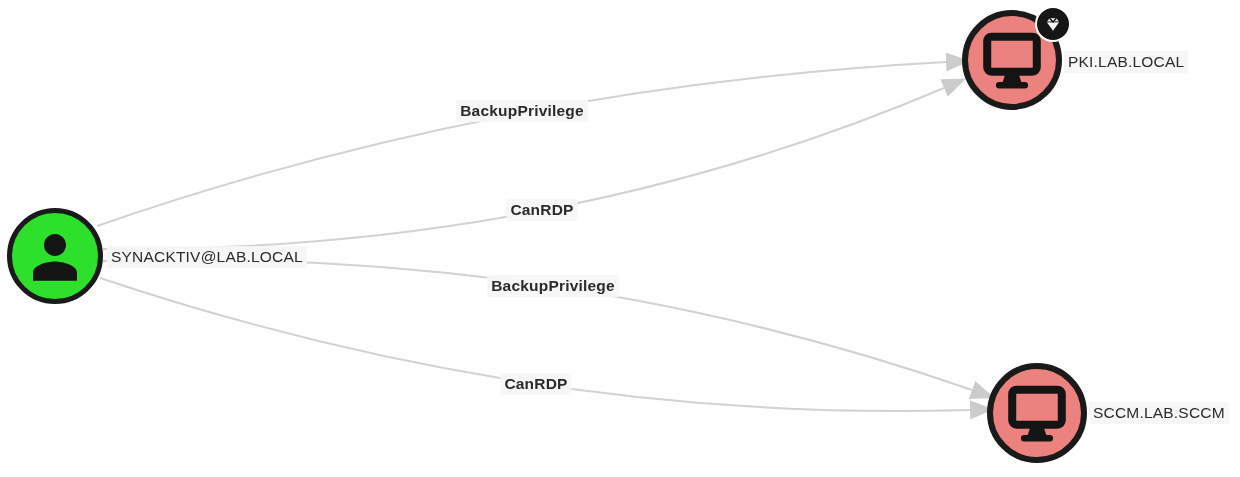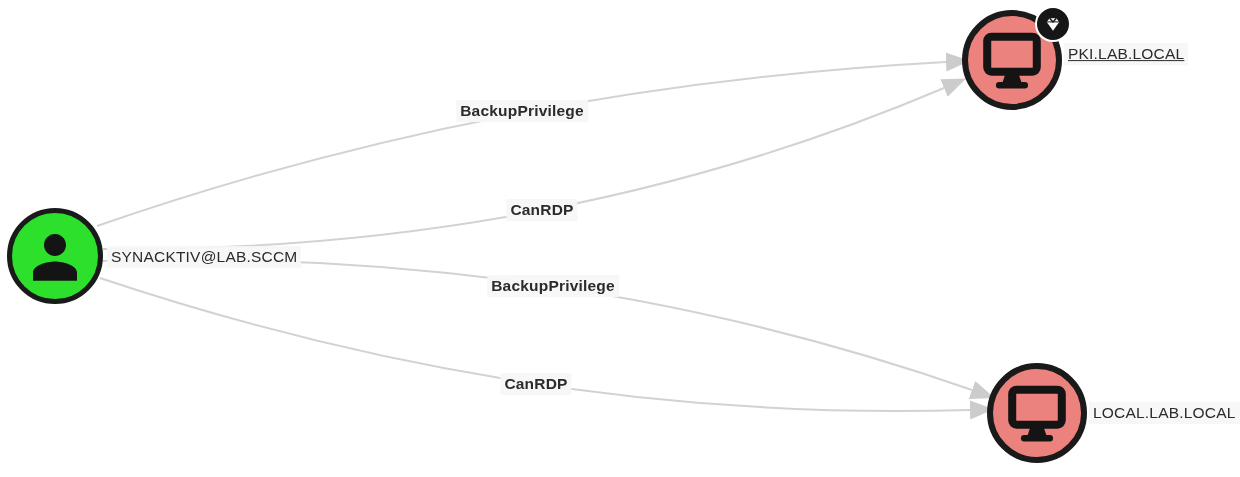--- a/index.html
+++ b/index.html
@@ -91,23 +91,23 @@
     <path class="edge-path" d="M 103 249 Q 556 253 944 88" marker-end="url(#arrow)"></path>
     <path class="edge-path" d="M 103 261 Q 560 246 972 390" marker-end="url(#arrow)"></path>
     <path class="edge-path" d="M 100 278 Q 533 423 970 410" marker-end="url(#arrow)"></path>
   </svg>
 
   <span class="graph-label edge-label" style="left:522px; top:111px;">BackupPrivilege</span>
   <span class="graph-label edge-label" style="left:542px; top:210px;">CanRDP</span>
   <span class="graph-label edge-label" style="left:553px; top:286px;">BackupPrivilege</span>
   <span class="graph-label edge-label" style="left:536px; top:384px;">CanRDP</span>
 
-  <span class="graph-label node-label" style="left:107px; top:257px;">SYNACKTIV@LAB.SCCM</span>
-  <span class="graph-label node-label" style="left:1064px; top:54px;text-decoration:underline;">PKI.LAB.LOCAL</span>
-  <span class="graph-label node-label" style="left:1089px; top:413px;">LOCAL.LAB.LOCAL</span>
+  <span class="graph-label node-label" style="left:107px; top:257px;">SYNACKTIV@LAB.LOCAL</span>
+  <span class="graph-label node-label" style="left:1064px; top:62px;">PKI.LAB.LOCAL</span>
+  <span class="graph-label node-label" style="left:1089px; top:413px;">SCCM.LAB.SCCM</span>
 
   <div class="node node-user" style="left:7px; top:208px;">
     <svg width="66" height="66" viewBox="0 0 24 24">
       <path fill="#141414" d="M12 12c2.21 0 4-1.79 4-4s-1.79-4-4-4-4 1.79-4 4 1.79 4 4 4zm0 2c-2.67 0-8 1.34-8 4v3h16v-3c0-2.66-5.33-4-8-4z"></path>
     </svg>
   </div>
 
   <div class="node node-computer" style="left:962px; top:10px;">
     <svg width="70" height="70" viewBox="0 0 48 48">
       <rect x="7" y="8" width="34" height="24" rx="3" fill="none" stroke="#141414" stroke-width="5.5"></rect>

